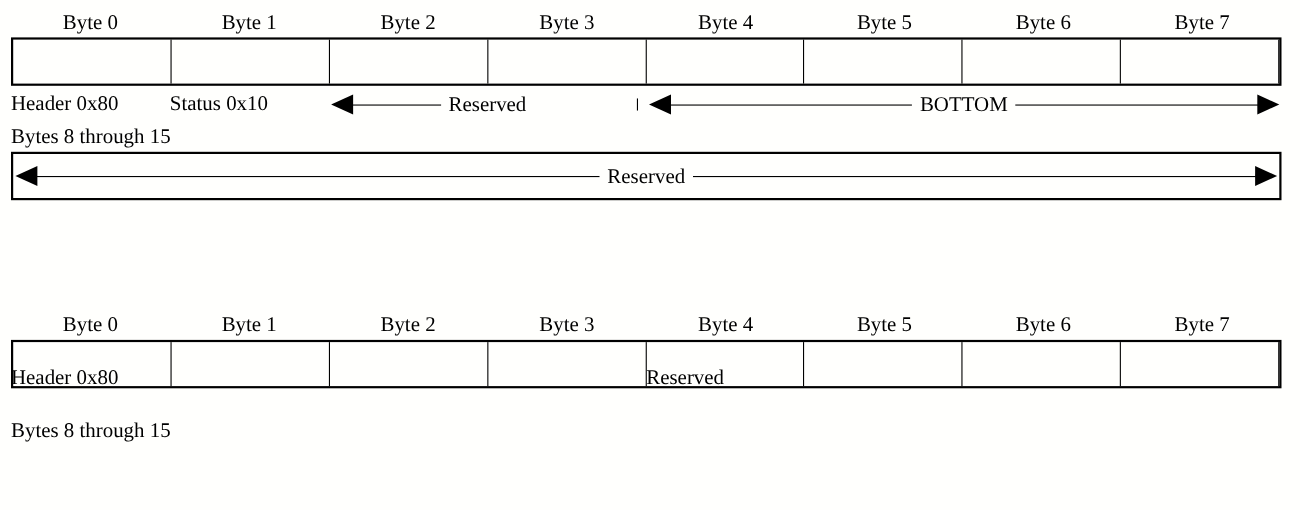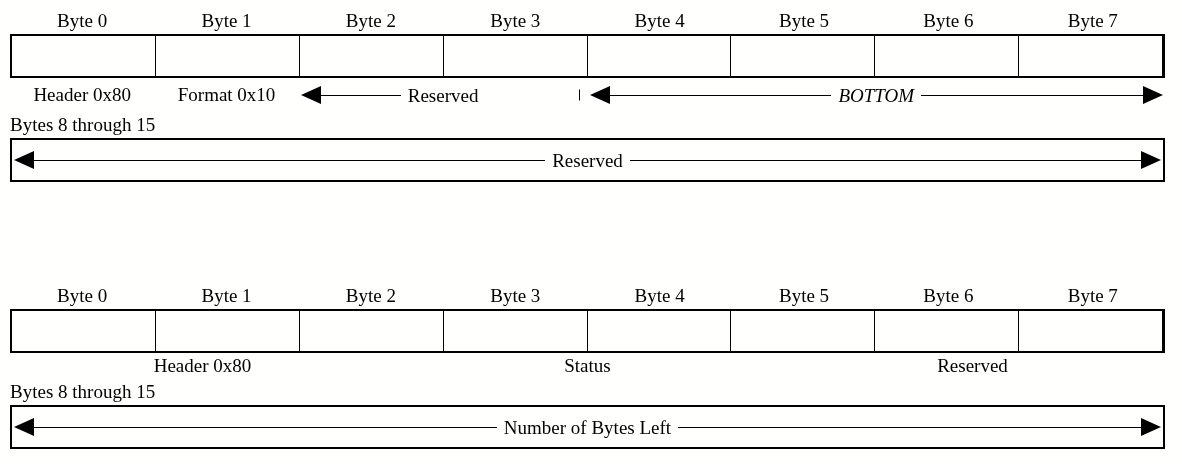--- a/index.html
+++ b/index.html
@@ -128,21 +128,20 @@
     border-top: 9px solid transparent;
     border-bottom: 9px solid transparent;
     border-left: 20px solid #000;
   }
 
   
   .cell-text {
     position: absolute;
     left: 0; right: 0; top: 50%;
     transform: translateY(-50%);
-    text-align: center;
     font-size: 19px;
     white-space: nowrap;
   }
 
   
   .span-caption {
     width: 100%;
     text-align: left;
     font-size: 19px;
     line-height: 26px;
@@ -184,29 +183,29 @@
         <div class="byte-cell"></div>
         <div class="byte-cell"></div>
         <div class="byte-cell"></div>
         <div class="byte-cell"></div>
         <div class="byte-cell"></div>
         <div class="field-layer">
           <div class="field" style="flex: 1 1 0px;">
             <div class="cell-text">Header 0x80</div>
           </div>
           <div class="field" style="flex: 1 1 0px;">
-            <div class="cell-text">Format 0x10</div>
+            <div class="cell-text">Status 0x10</div>
           </div>
           <div class="field" style="flex: 2 1 0px;">
             <div class="rule left" style="right: 50%;"></div>
             <div class="arrow left"></div>
             <div class="tick" style="right: 8px;"></div>
             <span class="field-label">Reserved</span>
           </div>
-          <div class="field" style="flex: 4 1 0px; font-style: italic;">
+          <div class="field" style="flex: 4 1 0px;">
             <div class="rule left" style="right: 50%;"></div>
             <div class="arrow left"></div>
             <div class="rule right" style="left: 50%;"></div>
             <div class="arrow right"></div>
             <span class="field-label">BOTTOM</span>
           </div>
         </div>
       </div>
       <div style="margin-top: 34px;">
         <div class="span-caption">Bytes 8 through 15</div>
@@ -239,33 +238,21 @@
         <div class="byte-cell"></div>
         <div class="byte-cell"></div>
         <div class="byte-cell"></div>
         <div class="byte-cell"></div>
         <div class="byte-cell"></div>
         <div class="field-layer">
           <div class="field" style="flex: 1 1 0px;">
             <div class="cell-text">Header 0x80</div>
           </div>
           <div class="field" style="flex: 1 1 0px;">
-            <div class="cell-text">Status</div>
-          </div>
-          <div class="field" style="flex: 1 1 0px;">
             <div class="cell-text">Reserved</div>
           </div>
         </div>
       </div>
       <div style="margin-top: 26px;">
         <div class="span-caption">Bytes 8 through 15</div>
-        <div class="span-frame">
-          <div class="field" style="flex: 1 1 0px;">
-            <div class="rule left" style="right: 50%;"></div>
-            <div class="arrow left"></div>
-            <div class="rule right" style="left: 50%;"></div>
-            <div class="arrow right"></div>
-            <span class="field-label">Number of Bytes Left</span>
-          </div>
-        </div>
       </div>
     </div>
   </div>
 
 </body></html>

